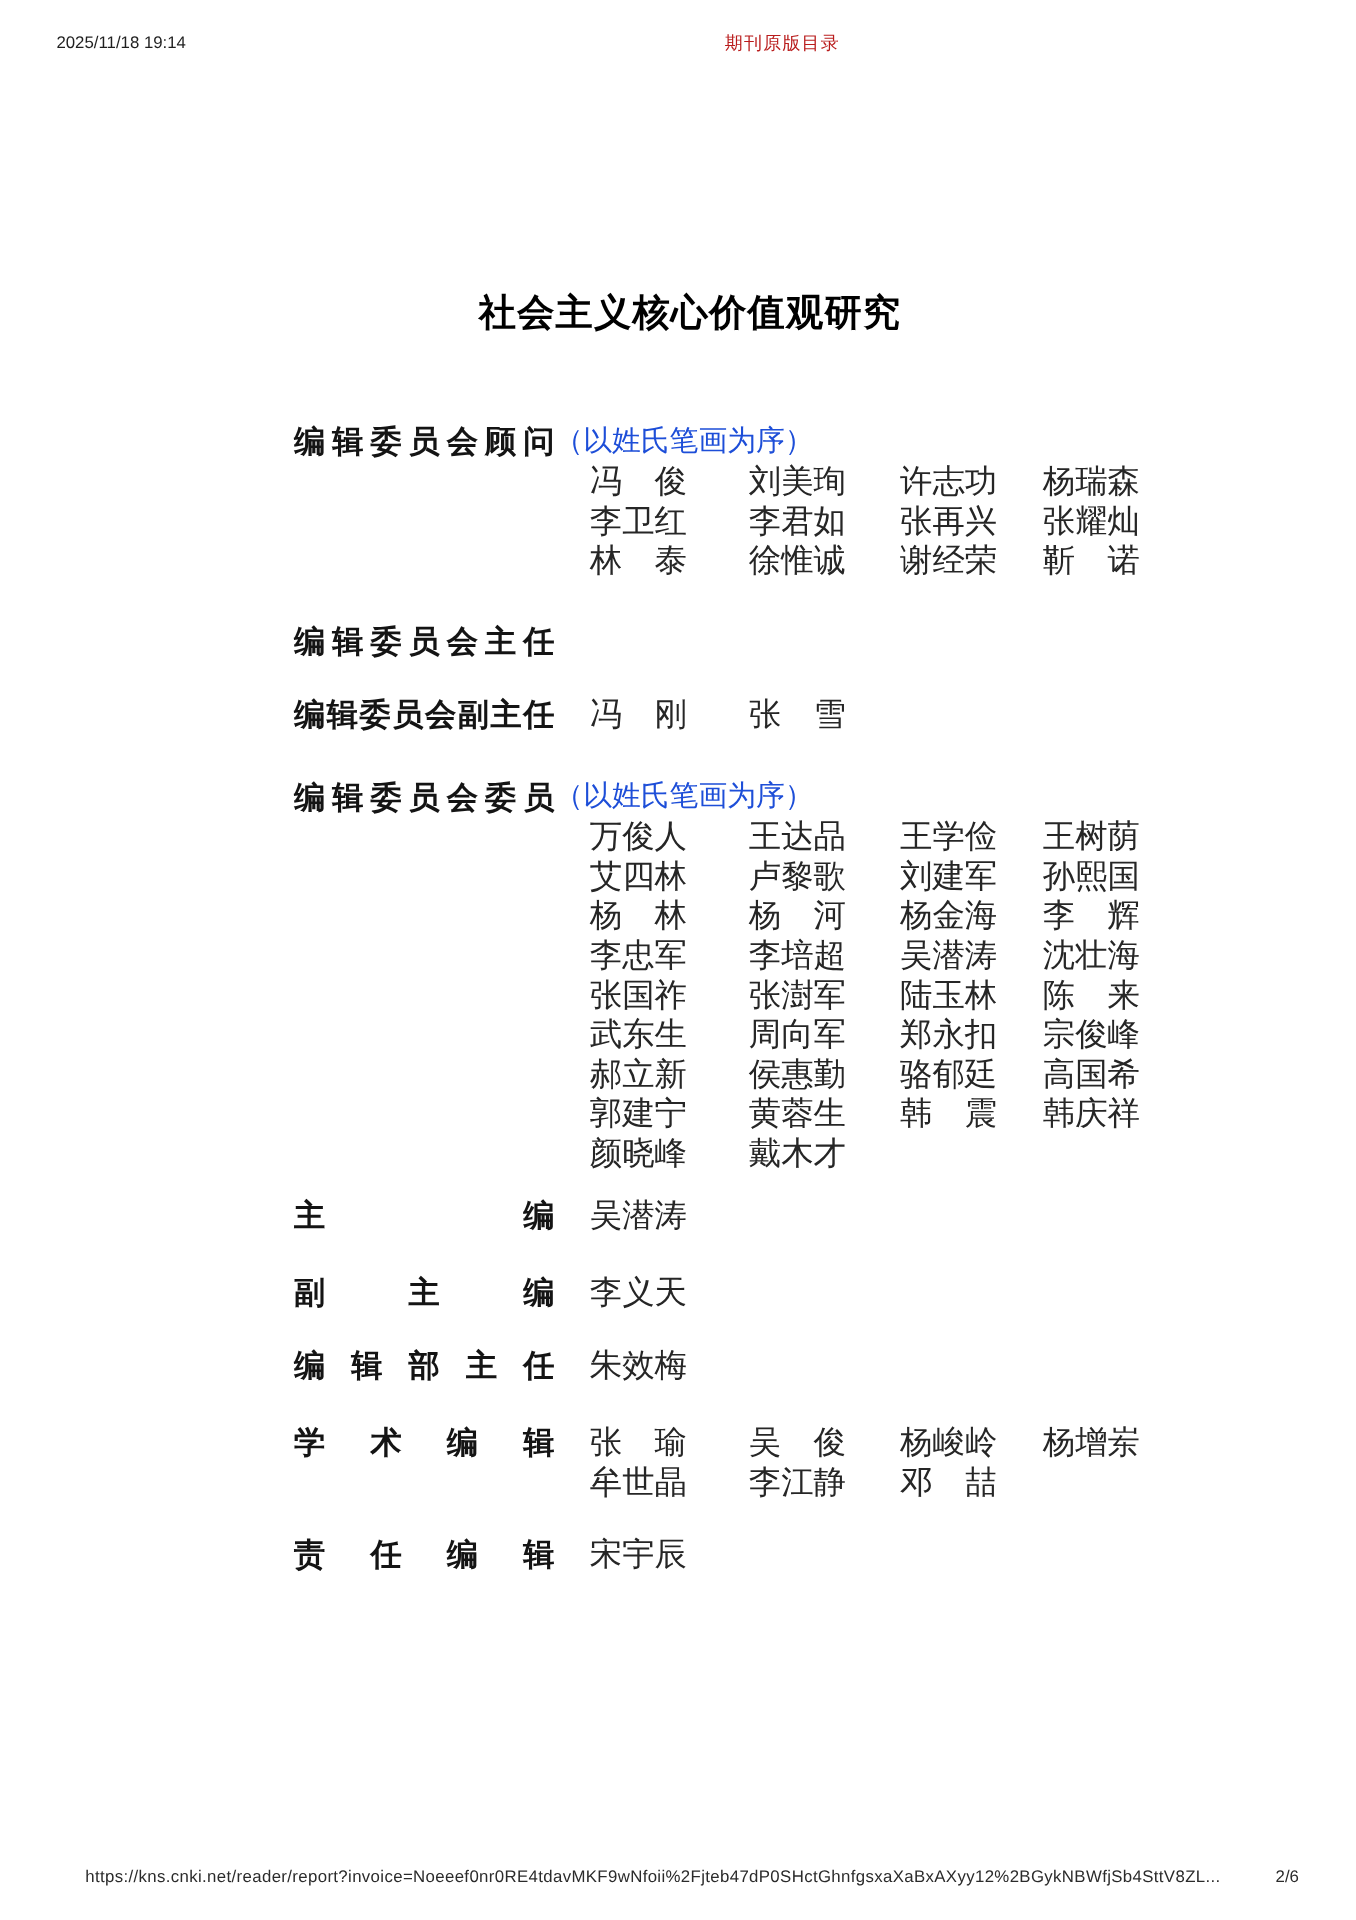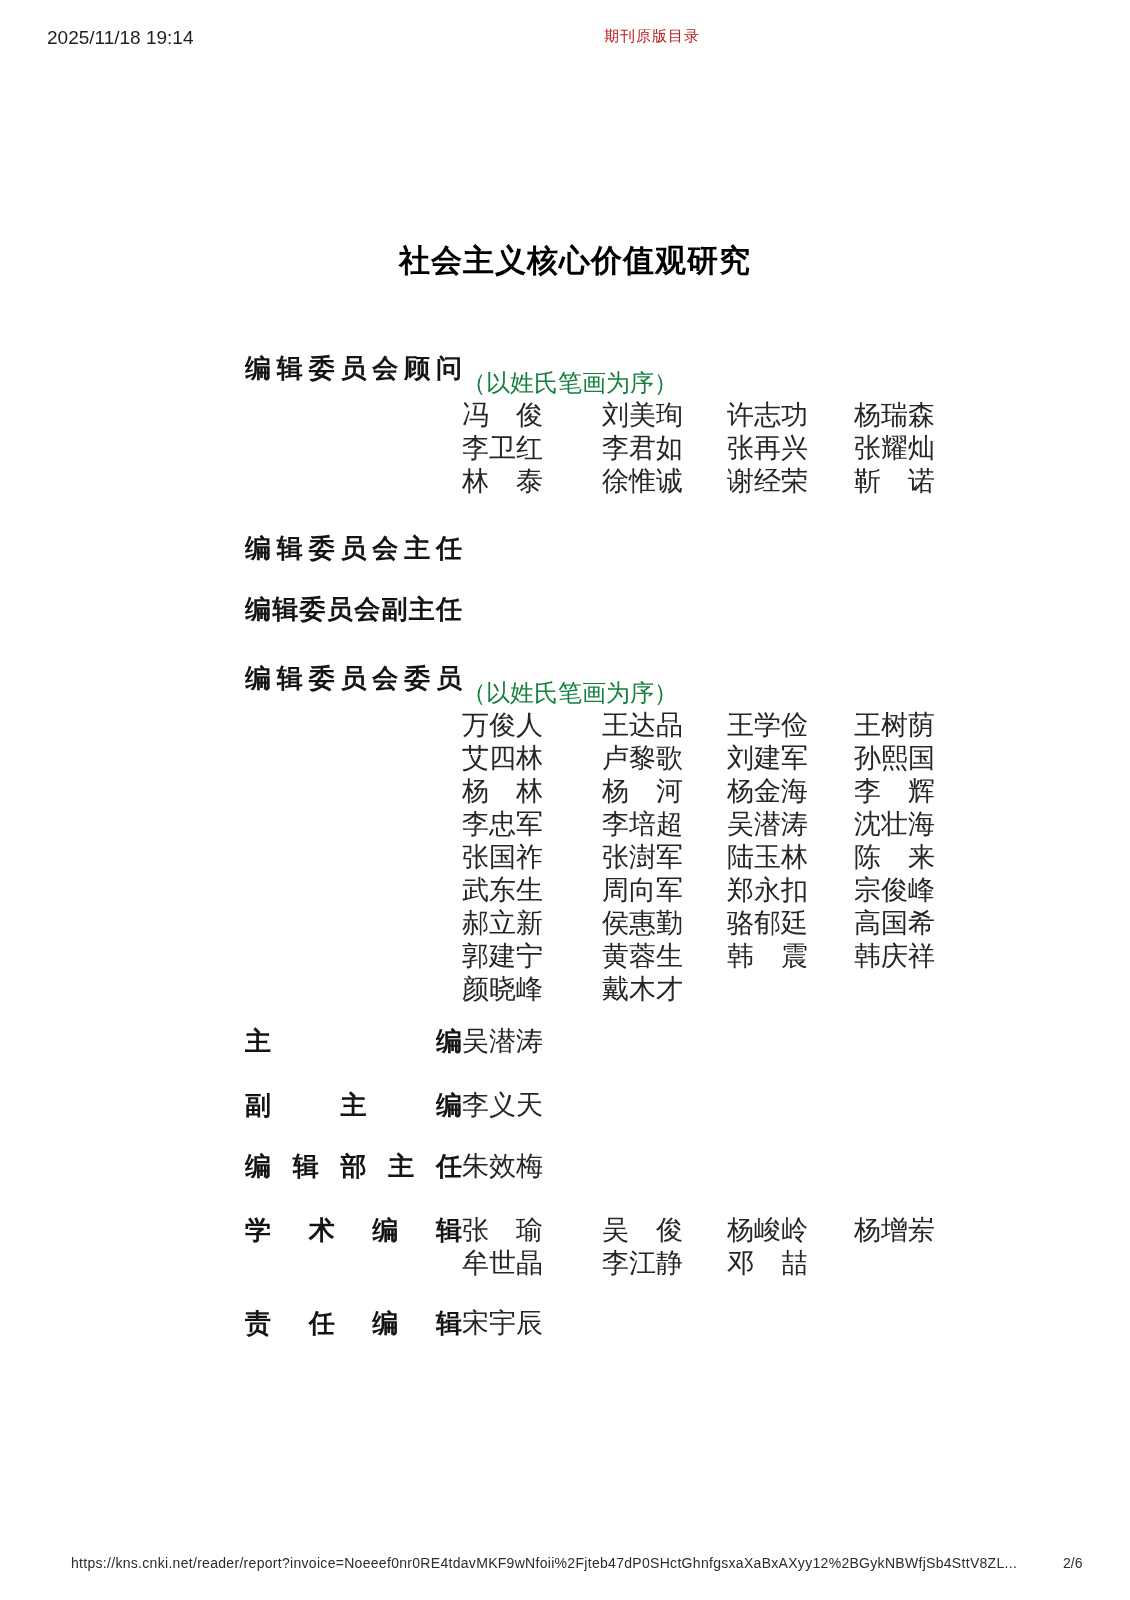--- a/index.html
+++ b/index.html
@@ -1,37 +1,37 @@
 <!DOCTYPE html>
 <html lang="zh"><head>
 <meta charset="utf-8">
 <style>
   html,body{margin:0;padding:0;background:#ffffff;}
   body{width:1130px;height:1600px;position:relative;font-family:"Liberation Sans",sans-serif;}
   .page{position:absolute;inset:0;background:#ffffff;overflow:hidden;}
 
-  .hdr-ts{position:absolute;left:47px;top:27px;font-size:19px;color:#1f1f1f;}
+  .hdr-ts{position:absolute;left:47px;top:27px;font-size:14px;color:#1f1f1f;}
   .hdr-title{position:absolute;left:604px;top:27px;font-size:15px;color:#b91c1c;letter-spacing:1px;}
 
   .jtitle{position:absolute;left:0;right:0;top:240px;margin:0;text-align:center;
           font-family:"Liberation Serif",serif;font-weight:700;font-size:31px;
           letter-spacing:1px;color:#000;padding-left:20px;}
 
   .content{position:absolute;left:245px;top:352px;width:720px;}
   .sec{display:flex;align-items:flex-start;}
   .mb34{margin-bottom:34px;} .mb28{margin-bottom:28px;} .mb36{margin-bottom:36px;}
   .mb19{margin-bottom:19px;} .mb31{margin-bottom:31px;} .mb27{margin-bottom:27px;}
 
   .jlabel{flex:0 0 217px;width:217px;display:flex;justify-content:space-between;
           font-family:"Liberation Sans",sans-serif;font-weight:700;font-size:26px;
           line-height:33px;color:#141414;}
   .sbody{flex:1;}
-  .note{font-family:Liberation Sans, sans-serif;font-size:24px;line-height:33px;color:#15803d;margin-top:14px;}
+  .note{font-family:Liberation Serif, serif;font-size:24px;line-height:33px;color:#1d4ed8;}
   .ngrid{display:grid;grid-template-columns:140px 125px 127px auto;}
-  .nm{font-family:"Liberation Serif",serif;font-size:27px;line-height:33px;color:#262626;}
+  .nm{font-family:"Liberation Serif",serif;font-size:27px;line-height:33px;color:#262626;text-align:center;}
 
   .ftr-url{position:absolute;left:47px;top:1555px;font-size:14px;letter-spacing:.3px;color:#2b2b2b;margin-left:24px;}
   .ftr-page{position:absolute;left:1063px;top:1555px;font-size:14px;color:#2b2b2b;}
 </style>
 </head>
 <body>
 
 <div class="page">
 
   <div class="hdr-ts">2025/11/18 19:14</div>
@@ -86,20 +86,26 @@
       <div class="jlabel">
           <span>编</span>
           <span>辑</span>
           <span>委</span>
           <span>员</span>
           <span>会</span>
           <span>副</span>
           <span>主</span>
           <span>任</span>
         </div>
+      <div class="sbody">
+        <div class="ngrid">
+          <div class="nm">冯　刚</div>
+          <div class="nm">张　雪</div>
+        </div>
+      </div>
     </div>
 
     <div class="sec mb19">
       <div class="jlabel">
           <span>编</span>
           <span>辑</span>
           <span>委</span>
           <span>员</span>
           <span>会</span>
           <span>委</span>

